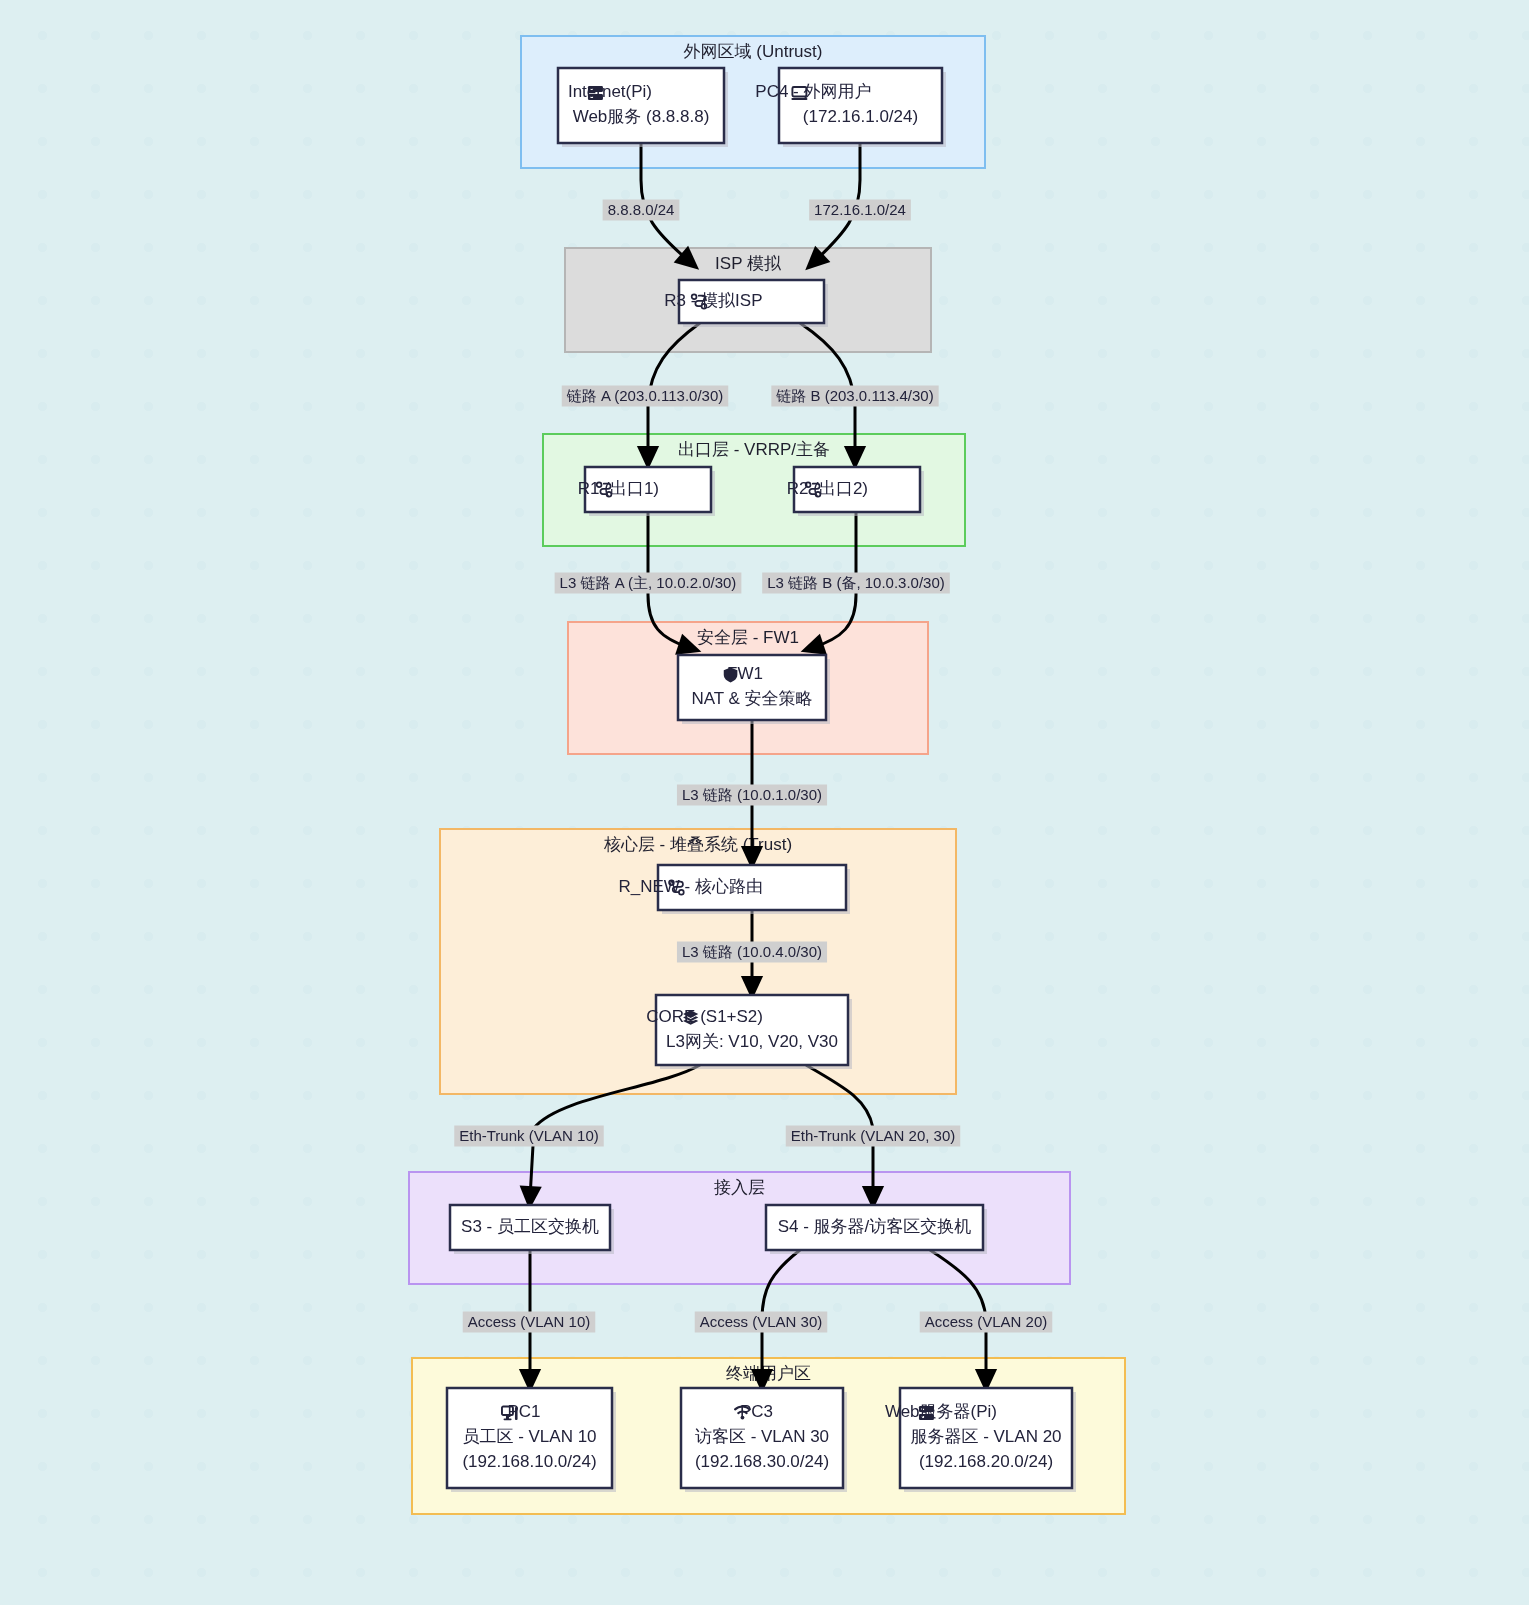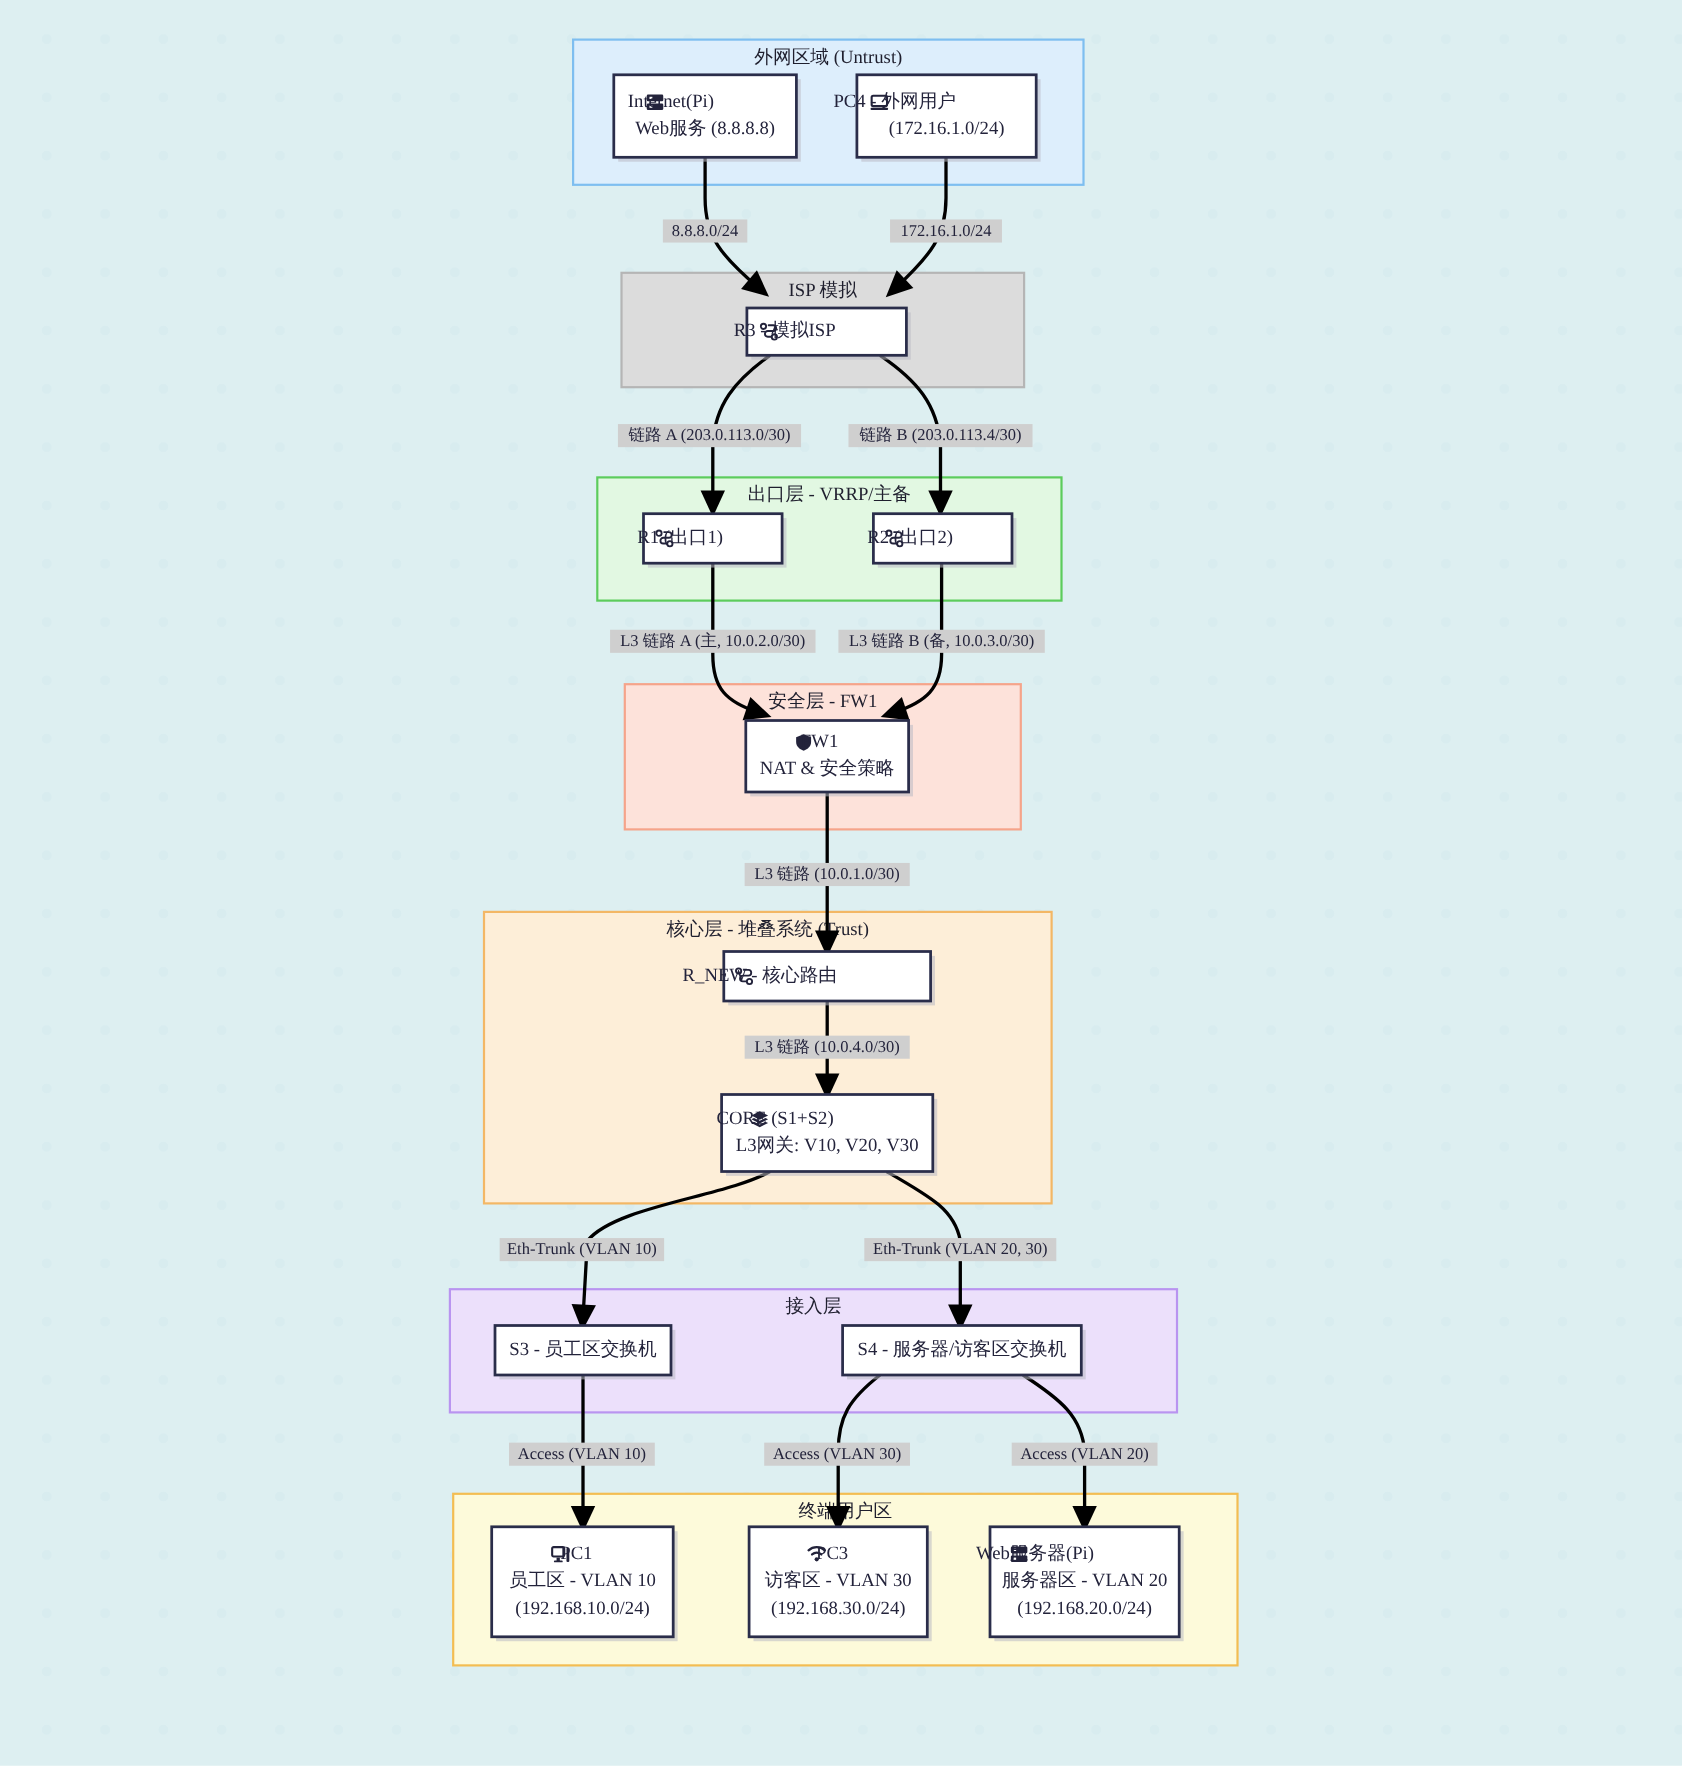--- a/index.html
+++ b/index.html
@@ -23,21 +23,20 @@
       16px 9px,
       7px 62px,
       14px 55px;
     background-repeat: repeat, repeat, repeat 106px, repeat 106px;
     font-family: "Liberation Sans", "DejaVu Sans", sans-serif;
   }
   .diagram {
     position: absolute;
     inset: 0;
     z-index: 1;
-    font-family: Liberation Serif, serif;
   }
   svg { display: block; }
 
   .zone-rect { stroke-width: 2px; }
   .zone-title {
     font-size: 17px;
     fill: #1f1f2e;
     text-anchor: middle;
     dominant-baseline: middle;
   }

